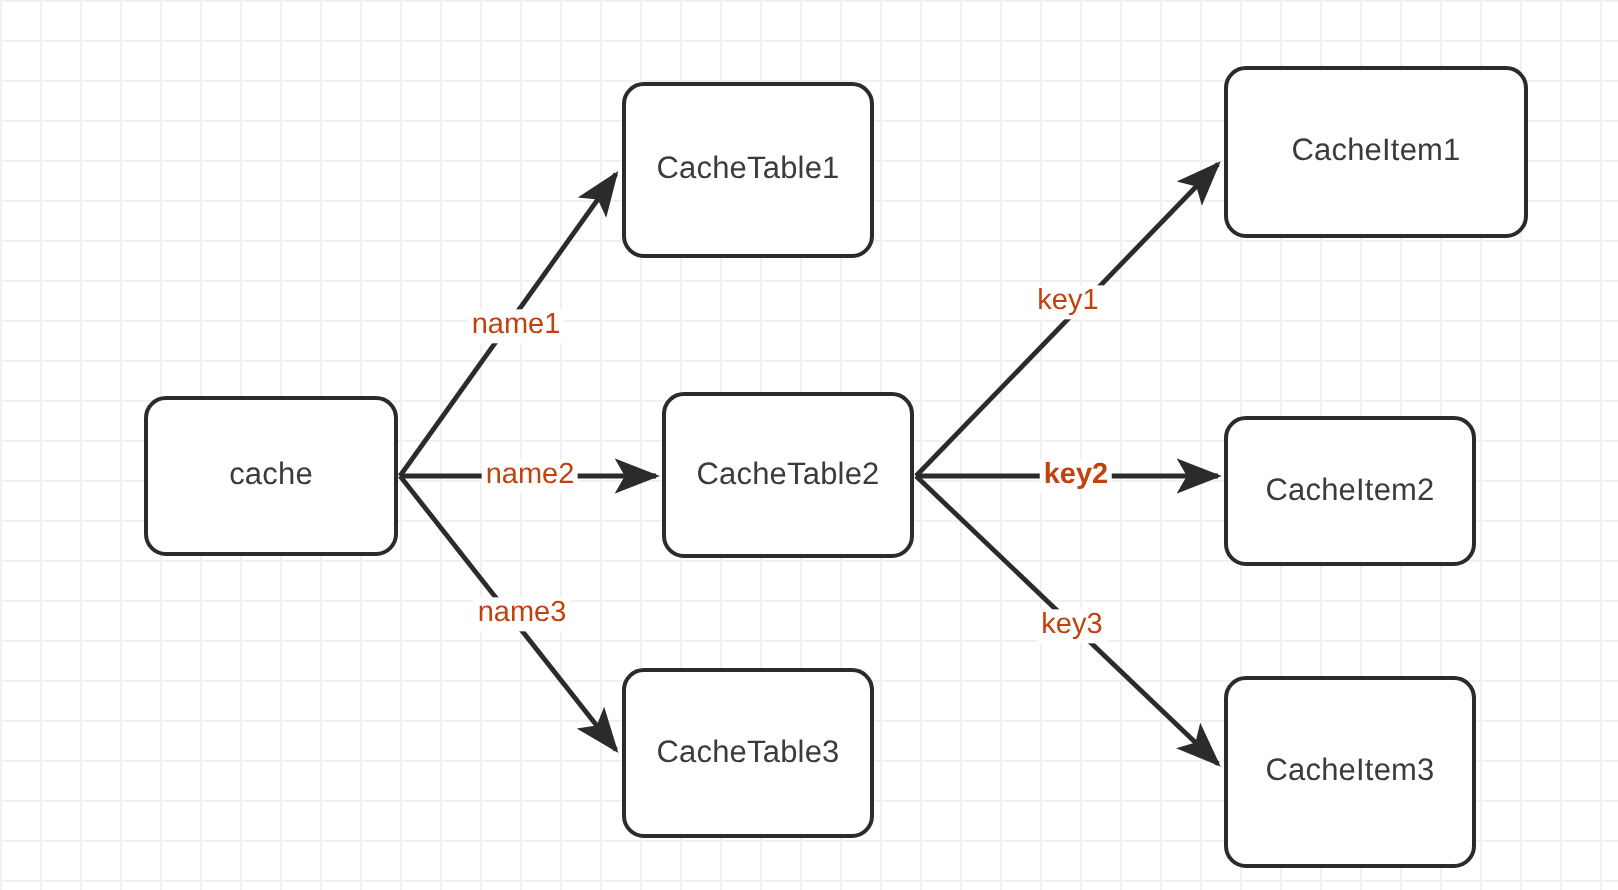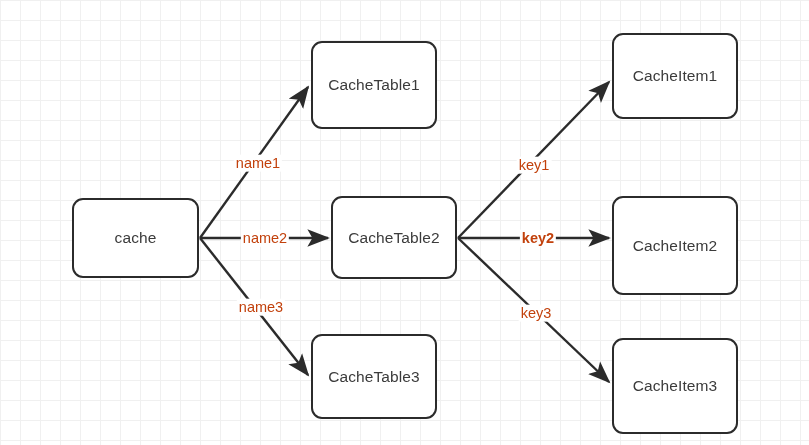--- a/index.html
+++ b/index.html
@@ -88,30 +88,30 @@
   </div>
   <div class="node" style="left: 311px; top: 41px; width: 126px; height: 88px;">
     <span>CacheTable1</span>
   </div>
   <div class="node" style="left: 331px; top: 196px; width: 126px; height: 83px;">
     <span>CacheTable2</span>
   </div>
   <div class="node" style="left: 311px; top: 334px; width: 126px; height: 85px;">
     <span>CacheTable3</span>
   </div>
-  <div class="node" style="left: 612px; top: 33px; width: 126px; height: 86px;">
+  <div class="node" style="left: 612px; top: 33px; width: 152px; height: 86px;">
     <span>CacheItem1</span>
   </div>
-  <div class="node" style="left: 612px; top: 196px; width: 126px; height: 99px;">
+  <div class="node" style="left: 612px; top: 208px; width: 126px; height: 75px;">
     <span>CacheItem2</span>
   </div>
   <div class="node" style="left: 612px; top: 338px; width: 126px; height: 96px;">
     <span>CacheItem3</span>
   </div>
 
   <span class="edge-label" style="left: 258px; top: 163px;">name1</span>
   <span class="edge-label" style="left: 265px; top: 238px;">name2</span>
   <span class="edge-label" style="left: 261px; top: 307px;">name3</span>
-  <span class="edge-label" style="left: 534px; top: 165px;">key1</span>
+  <span class="edge-label" style="left: 534px; top: 151px;">key1</span>
   <span class="edge-label" style="left: 538px; top: 238px; font-weight: bold;">key2</span>
   <span class="edge-label" style="left: 536px; top: 313px;">key3</span>
 
 </div>
 
 </body></html>

